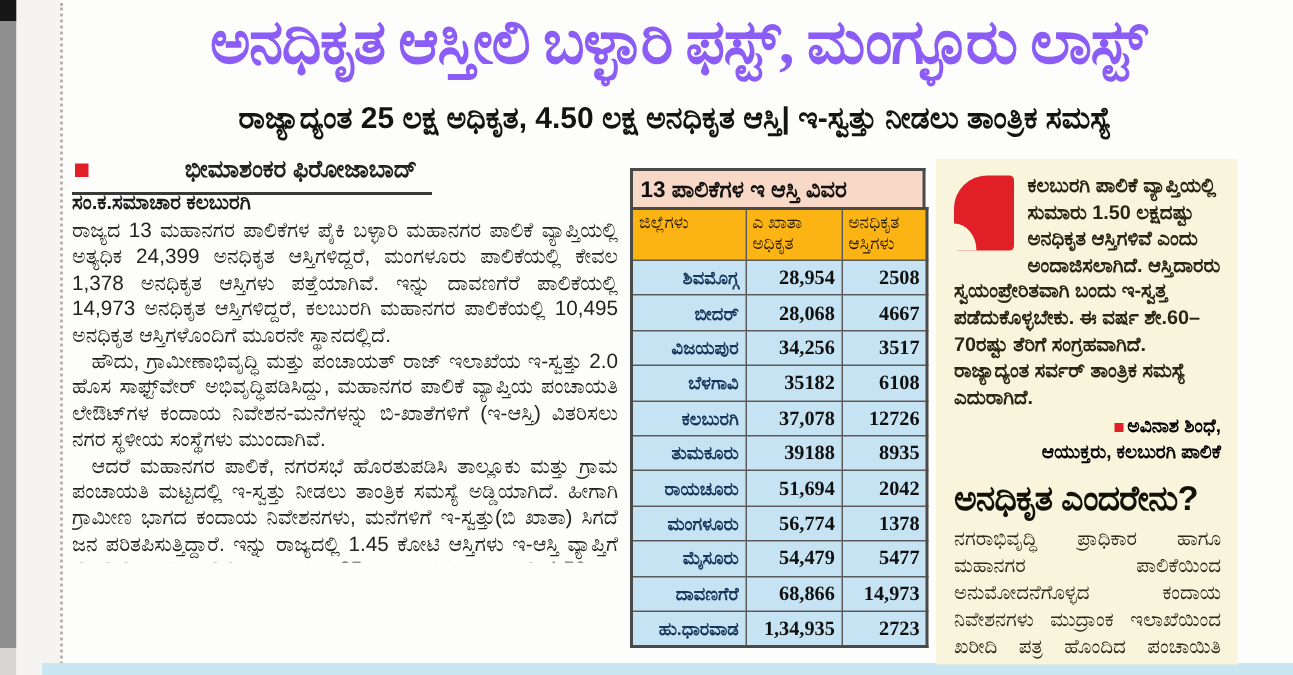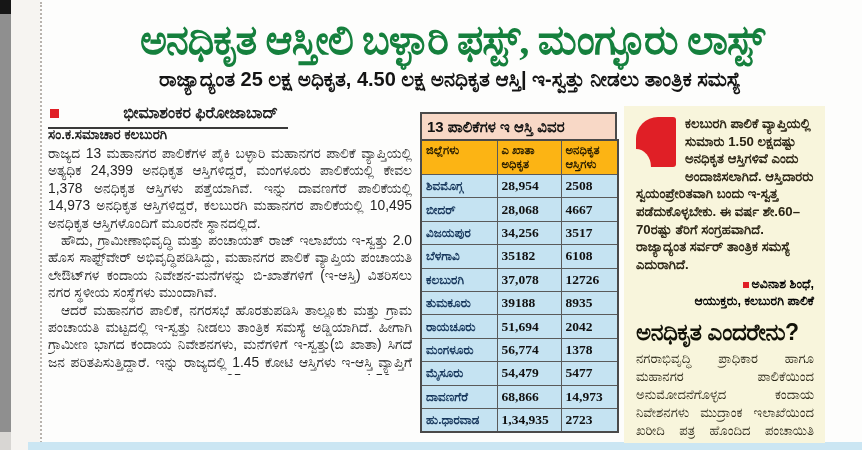--- a/index.html
+++ b/index.html
@@ -8,23 +8,23 @@
   
   .left-rail{position:absolute;left:0;top:0;width:11px;height:432px;background:#8f8f8f;}
   .rail-cap{position:absolute;left:0;top:0;width:11px;height:14px;background:#161616;}
   .rail-fade{position:absolute;left:0;top:432px;width:11px;height:18px;background:#d8d6d3;}
   .gutter{position:absolute;left:11px;top:0;width:29px;height:450px;background:#f6f4f1;}
   .dotted-sep{position:absolute;left:40px;top:2px;height:441px;width:0;border-left:2px dotted #b9b4ae;}
   .bottom-strip{position:absolute;left:28px;right:0;bottom:0;height:8px;background:#cbe6f3;}
 
   .content{position:absolute;left:46px;top:0;width:816px;height:442px;}
 
-  .headline{margin:0;position:absolute;left:0;right:4px;top:14px;text-align:center;
+  .headline{margin:0;position:absolute;left:0;right:4px;top:2px;text-align:center;
             font-family:"Liberation Serif",serif;font-weight:bold;font-size:41px;line-height:52px;
-            letter-spacing:-1px;color:#15803d;white-space:nowrap;}
+            letter-spacing:-1px;color:#8b5cf6;white-space:nowrap;}
   .subheadline{margin:0;position:absolute;left:0;right:8px;top:66px;text-align:center;
                font-weight:bold;font-size:20px;line-height:26px;color:#141414;white-space:nowrap;}
 
   .byline-wrap{position:absolute;left:2px;top:104px;display:flex;align-items:center;gap:7px;
                padding:0 10px 5px 2px;border-bottom:2px solid #3a3a3a;min-width:228px;justify-content:space-between;}
   .sq{width:9px;height:9px;background:#e01f26;flex:0 0 auto;}
   .sq.small{display:inline-block;width:6px;height:6px;margin-right:3px;}
   .byline-name{font-weight:bold;font-size:16px;color:#222;}
 
   .article-col{position:absolute;left:2px;top:127px;width:364px;height:248px;overflow:hidden;}
@@ -32,23 +32,23 @@
   .article-col p{margin:0;font-size:13.8px;line-height:17.4px;text-align:justify;color:#232323;}
   .article-col p.ind{text-indent:13px;}
 
   
   .table-col{position:absolute;left:374px;top:112px;width:197px;}
   .tbl-title{background:#f8d8c6;border:2px solid #4a4a4a;border-bottom:none;
              font-weight:bold;font-size:15px;padding:4px 5px 3px 5px;color:#111;}
   table.etable{border-collapse:collapse;width:100%;table-layout:fixed;}
   table.etable th,table.etable td{border:1px solid #5a5a5a;padding:1px 4px;}
   table.etable{border:2px solid #4a4a4a;}
-  table.etable th{background:#fcb414;font-weight:bold;font-size:11.5px;line-height:13.5px;
+  table.etable th{background:#fcb414;font-weight:normal;font-size:11.5px;line-height:13.5px;
                   text-align:left;vertical-align:top;padding-top:3px;padding-bottom:3px;color:#241a00;}
-  table.etable td{background:#c5e3f2;height:20.4px;}
+  table.etable td{background:#c5e3f2;height:20.4px;text-align:right;}
   td.dist{font-size:12px;font-weight:bold;color:#17375c;}
   td.num{font-family:"Liberation Serif",serif;font-weight:bold;font-size:13.5px;color:#101010;margin-top:46px;}
   col.c1{width:76px;}col.c2{width:64px;}col.c3{width:57px;}
 
   
   .quote-col{position:absolute;left:578px;top:106px;width:201px;height:337px;
              background:#f8f5dc;padding:9px 11px 8px 12px;box-sizing:border-box;overflow:hidden;}
   .qmark{float:left;width:40px;height:50px;background:#e01f26;border-radius:22px 3px 3px 3px;
          position:relative;margin:2px 9px 2px 0;}
   .qmark::after{content:"";position:absolute;left:0;bottom:0;width:15px;height:18px;

